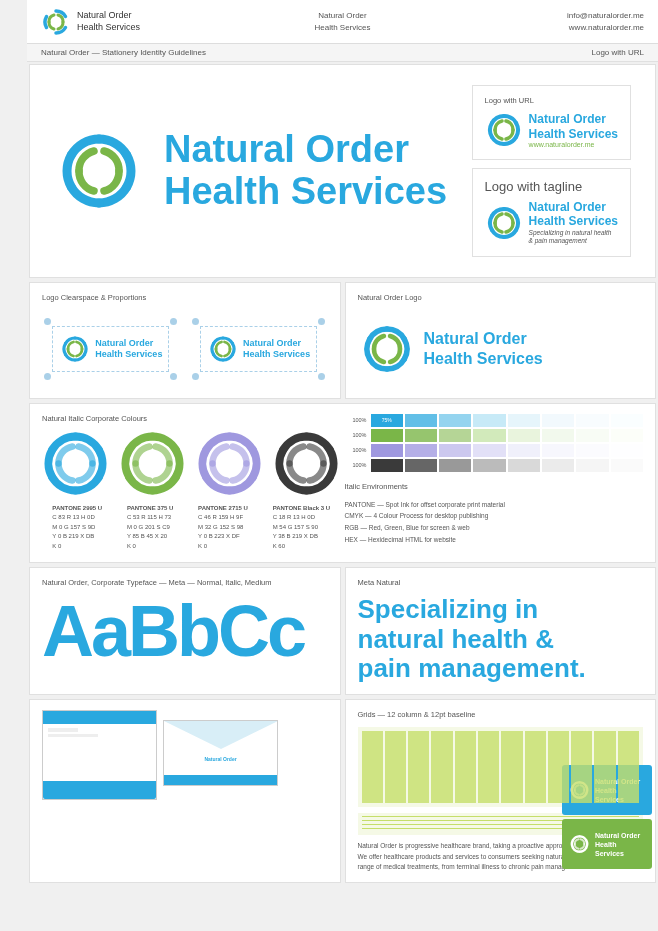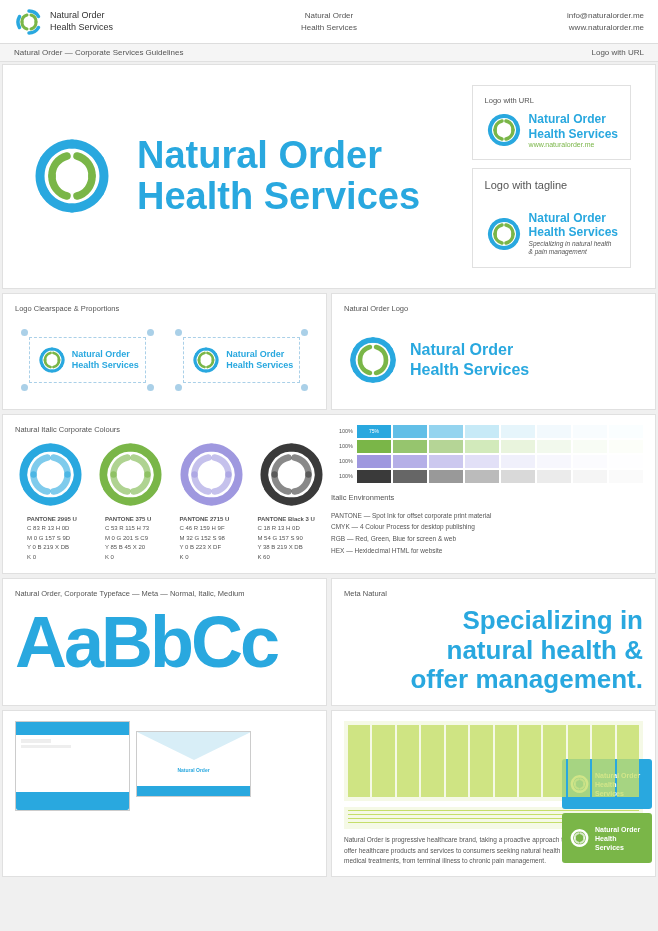--- a/index.html
+++ b/index.html
@@ -7,20 +7,21 @@
       background: #f0f0f0;
       font-family: Arial, sans-serif;
       width: 658px;
       min-height: 931px;
       font-size: 11px;
       color: #333;
     }
     .page {
       background: #f0f0f0;
       width: 658px;
+      padding-left: 27px;
     }
 
     
     .header {
       background: white;
       display: flex;
       align-items: center;
       padding: 8px 14px;
       border-bottom: 1px solid #ddd;
       height: 44px;
@@ -129,21 +130,21 @@
       <div>Natural Order</div>
       <div>Health Services</div>
     </div>
     <div class="header-right">
       <div>info@naturalorder.me</div>
       <div>www.naturalorder.me</div>
     </div>
   </div>
 
   <div class="header-bar">
-    <span>Natural Order — Corporate Services Guidelines</span>
+    <span>Natural Order — Stationery Identity Guidelines</span>
     <span>Logo with URL</span>
   </div>
 
   <div style="display:grid; grid-template-columns:1fr 1fr; gap:0;">
 
     <div class="hero-section" style="grid-column:1/3;">
       <svg class="hero-logo-icon" viewBox="0 0 90 90">
         <g transform="translate(45,45)">
           <path d="M0,-32 A32,32 0 0,1 27.7,-16" stroke="#29a8df" stroke-width="9" fill="none" stroke-linecap="round"></path>
           <path d="M0,-32 A32,32 0 0,0 -27.7,-16" stroke="#29a8df" stroke-width="9" fill="none" stroke-linecap="round"></path>
@@ -184,21 +185,21 @@
             </svg>
             <div>
               <div style="font-size:12px;font-weight:bold;color:#29a8df;line-height:1.2;">Natural Order</div>
               <div style="font-size:12px;font-weight:bold;color:#29a8df;line-height:1.2;">Health Services</div>
               <div style="font-size:7px;color:#7ab648;">www.naturalorder.me</div>
             </div>
           </div>
         </div>
 
         <div style="background:white;border:1px solid #e0e0e0;padding:10px 12px;">
-          <div style="font-size:11px;color:#555;margin-bottom:20px;">Logo with tagline</div>
+          <div style="font-size:13px;color:#555;margin-bottom:6px;">Logo with tagline</div>
           <div style="display:flex;align-items:center;gap:6px;">
             <svg width="38" height="38" viewBox="0 0 38 38">
               <g transform="translate(19,19)">
                 <path d="M0,-14 A14,14 0 0,1 12.1,-7" stroke="#29a8df" stroke-width="4" fill="none" stroke-linecap="round"></path>
                 <path d="M0,-14 A14,14 0 0,0 -12.1,-7" stroke="#29a8df" stroke-width="4" fill="none" stroke-linecap="round"></path>
                 <path d="M12.1,7 A14,14 0 0,1 0,14" stroke="#29a8df" stroke-width="4" fill="none" stroke-linecap="round"></path>
                 <path d="M0,14 A14,14 0 0,1 -12.1,7" stroke="#29a8df" stroke-width="4" fill="none" stroke-linecap="round"></path>
                 <path d="M12.1,-7 A14,14 0 0,1 12.1,7" stroke="#29a8df" stroke-width="4" fill="none" stroke-linecap="round"></path>
                 <path d="M-12.1,-7 A14,14 0 0,0 -12.1,7" stroke="#29a8df" stroke-width="4" fill="none" stroke-linecap="round"></path>
                 <path d="M2,-9 A9,9 0 0,1 9,0" stroke="#7ab648" stroke-width="3.5" fill="none" stroke-linecap="round"></path>
@@ -467,24 +468,24 @@
       </div>
     </div>
 
     <div class="section">
       <div class="section-title">Natural Order, Corporate Typeface — Meta — Normal, Italic, Medium</div>
       <div style="font-size:72px;color:#29a8df;font-weight:bold;line-height:1;letter-spacing:-3px;">AaBbCc</div>
     </div>
 
     <div class="section">
       <div class="section-title">Meta Natural</div>
-      <div style="font-size:26px;font-weight:bold;color:#29a8df;line-height:1.15;text-align:right;">
+      <div style="font-size:26px;font-weight:bold;color:#29a8df;line-height:1.15;">
         <div>Specializing in</div>
         <div>natural health &amp;</div>
-        <div>offer management.</div>
+        <div>pain management.</div>
       </div>
     </div>
 
     <div class="section">
       <div style="display:flex;gap:6px;align-items:flex-start;flex-wrap:wrap;">
 
         <div style="background:white;border:1px solid #ccc;width:115px;height:90px;position:relative;overflow:hidden;">
           <div style="background:#29a8df;height:13px;width:100%;"></div>
           <div style="padding:4px 5px;">
             <div style="width:30px;height:4px;background:#eee;margin-bottom:2px;"></div>
@@ -497,20 +498,21 @@
           <div style="position:absolute;top:0;left:0;width:0;height:0;border-left:57.5px solid transparent;border-right:57.5px solid transparent;border-top:28px solid #d8eef7;"></div>
           <div style="position:absolute;bottom:0;background:#29a8df;height:10px;width:100%;"></div>
           <div style="position:absolute;top:50%;left:50%;transform:translate(-50%,-50%);margin-top:6px;">
             <div style="font-size:5px;color:#29a8df;text-align:center;font-weight:bold;">Natural Order</div>
           </div>
         </div>
       </div>
     </div>
 
     <div class="section">
+      <div class="section-title">Grids — 12 column &amp; 12pt baseline</div>
 
       <div style="background:#f5f9e6;width:100%;height:80px;display:flex;gap:2px;padding:4px;margin-bottom:6px;">
         <div style="background:#c5de6a;flex:1;opacity:0.8;"></div>
         <div style="background:#c5de6a;flex:1;opacity:0.8;"></div>
         <div style="background:#c5de6a;flex:1;opacity:0.8;"></div>
         <div style="background:#c5de6a;flex:1;opacity:0.8;"></div>
         <div style="background:#c5de6a;flex:1;opacity:0.8;"></div>
         <div style="background:#c5de6a;flex:1;opacity:0.8;"></div>
         <div style="background:#c5de6a;flex:1;opacity:0.8;"></div>
         <div style="background:#c5de6a;flex:1;opacity:0.8;"></div>

